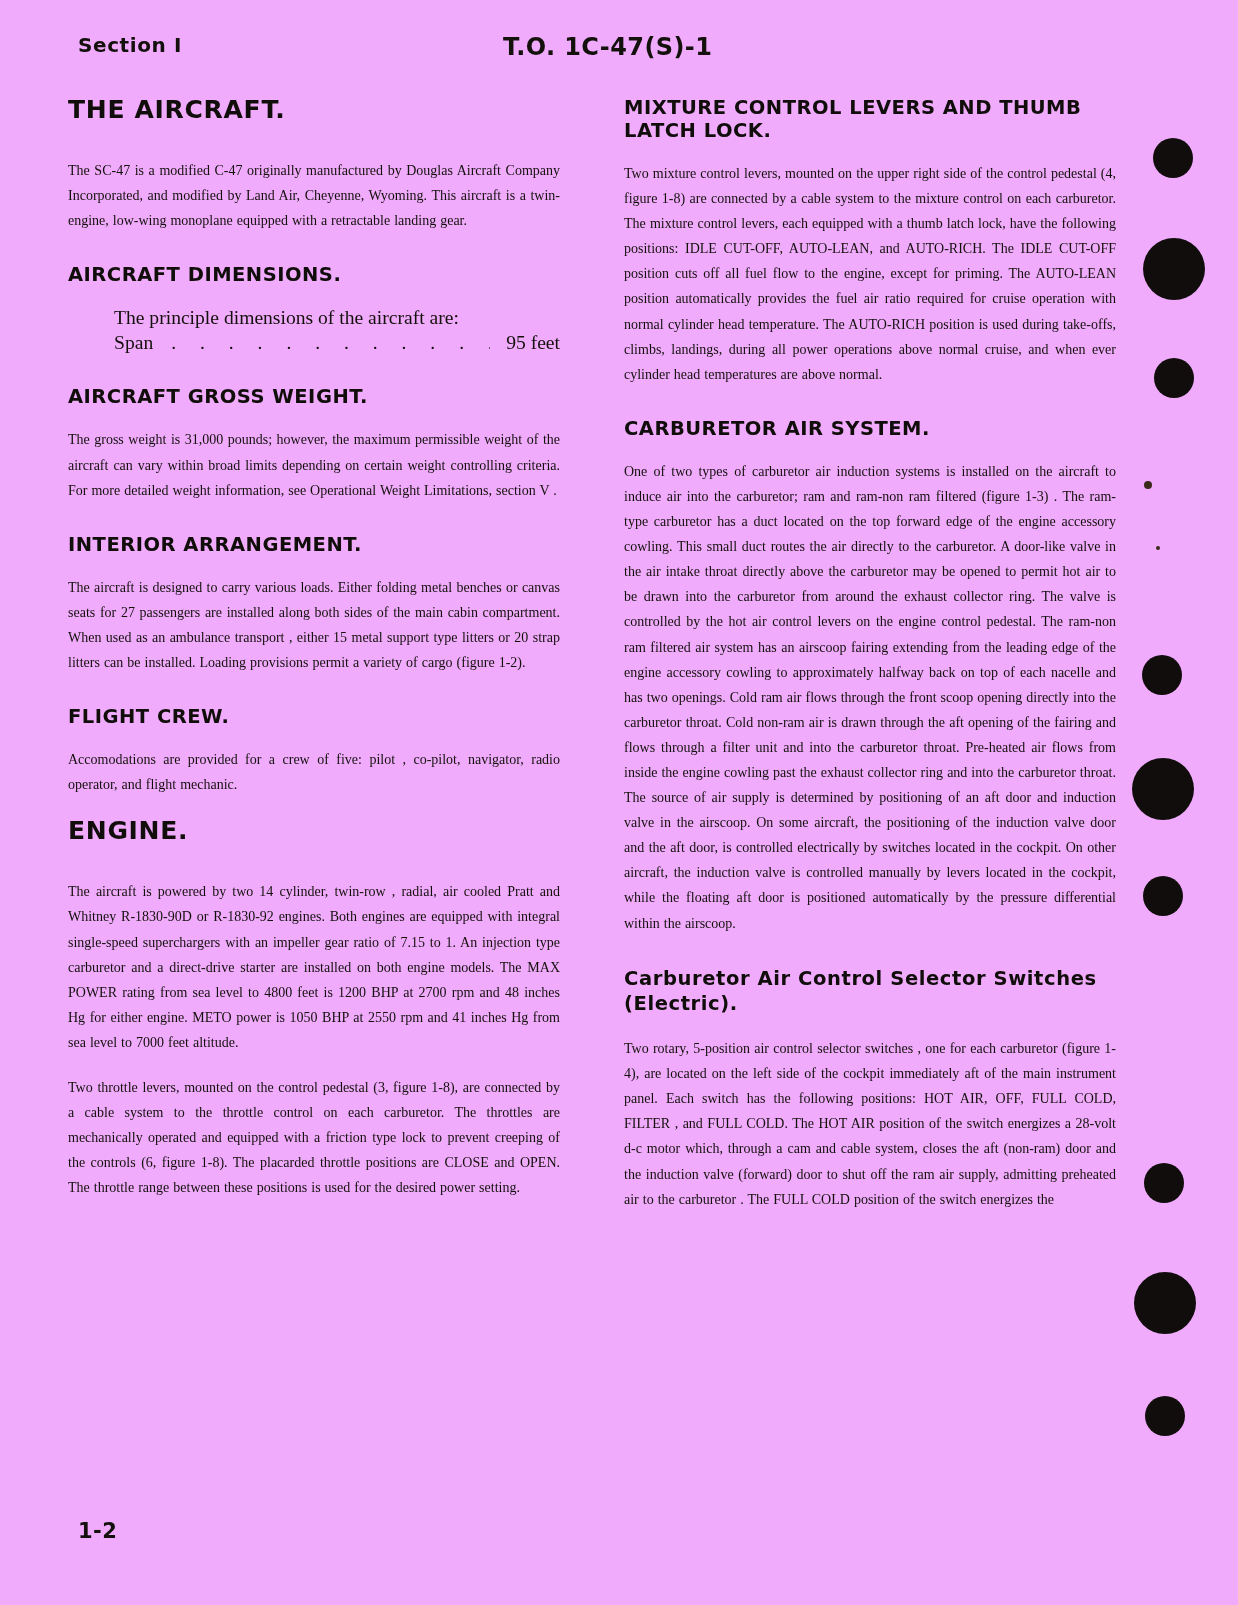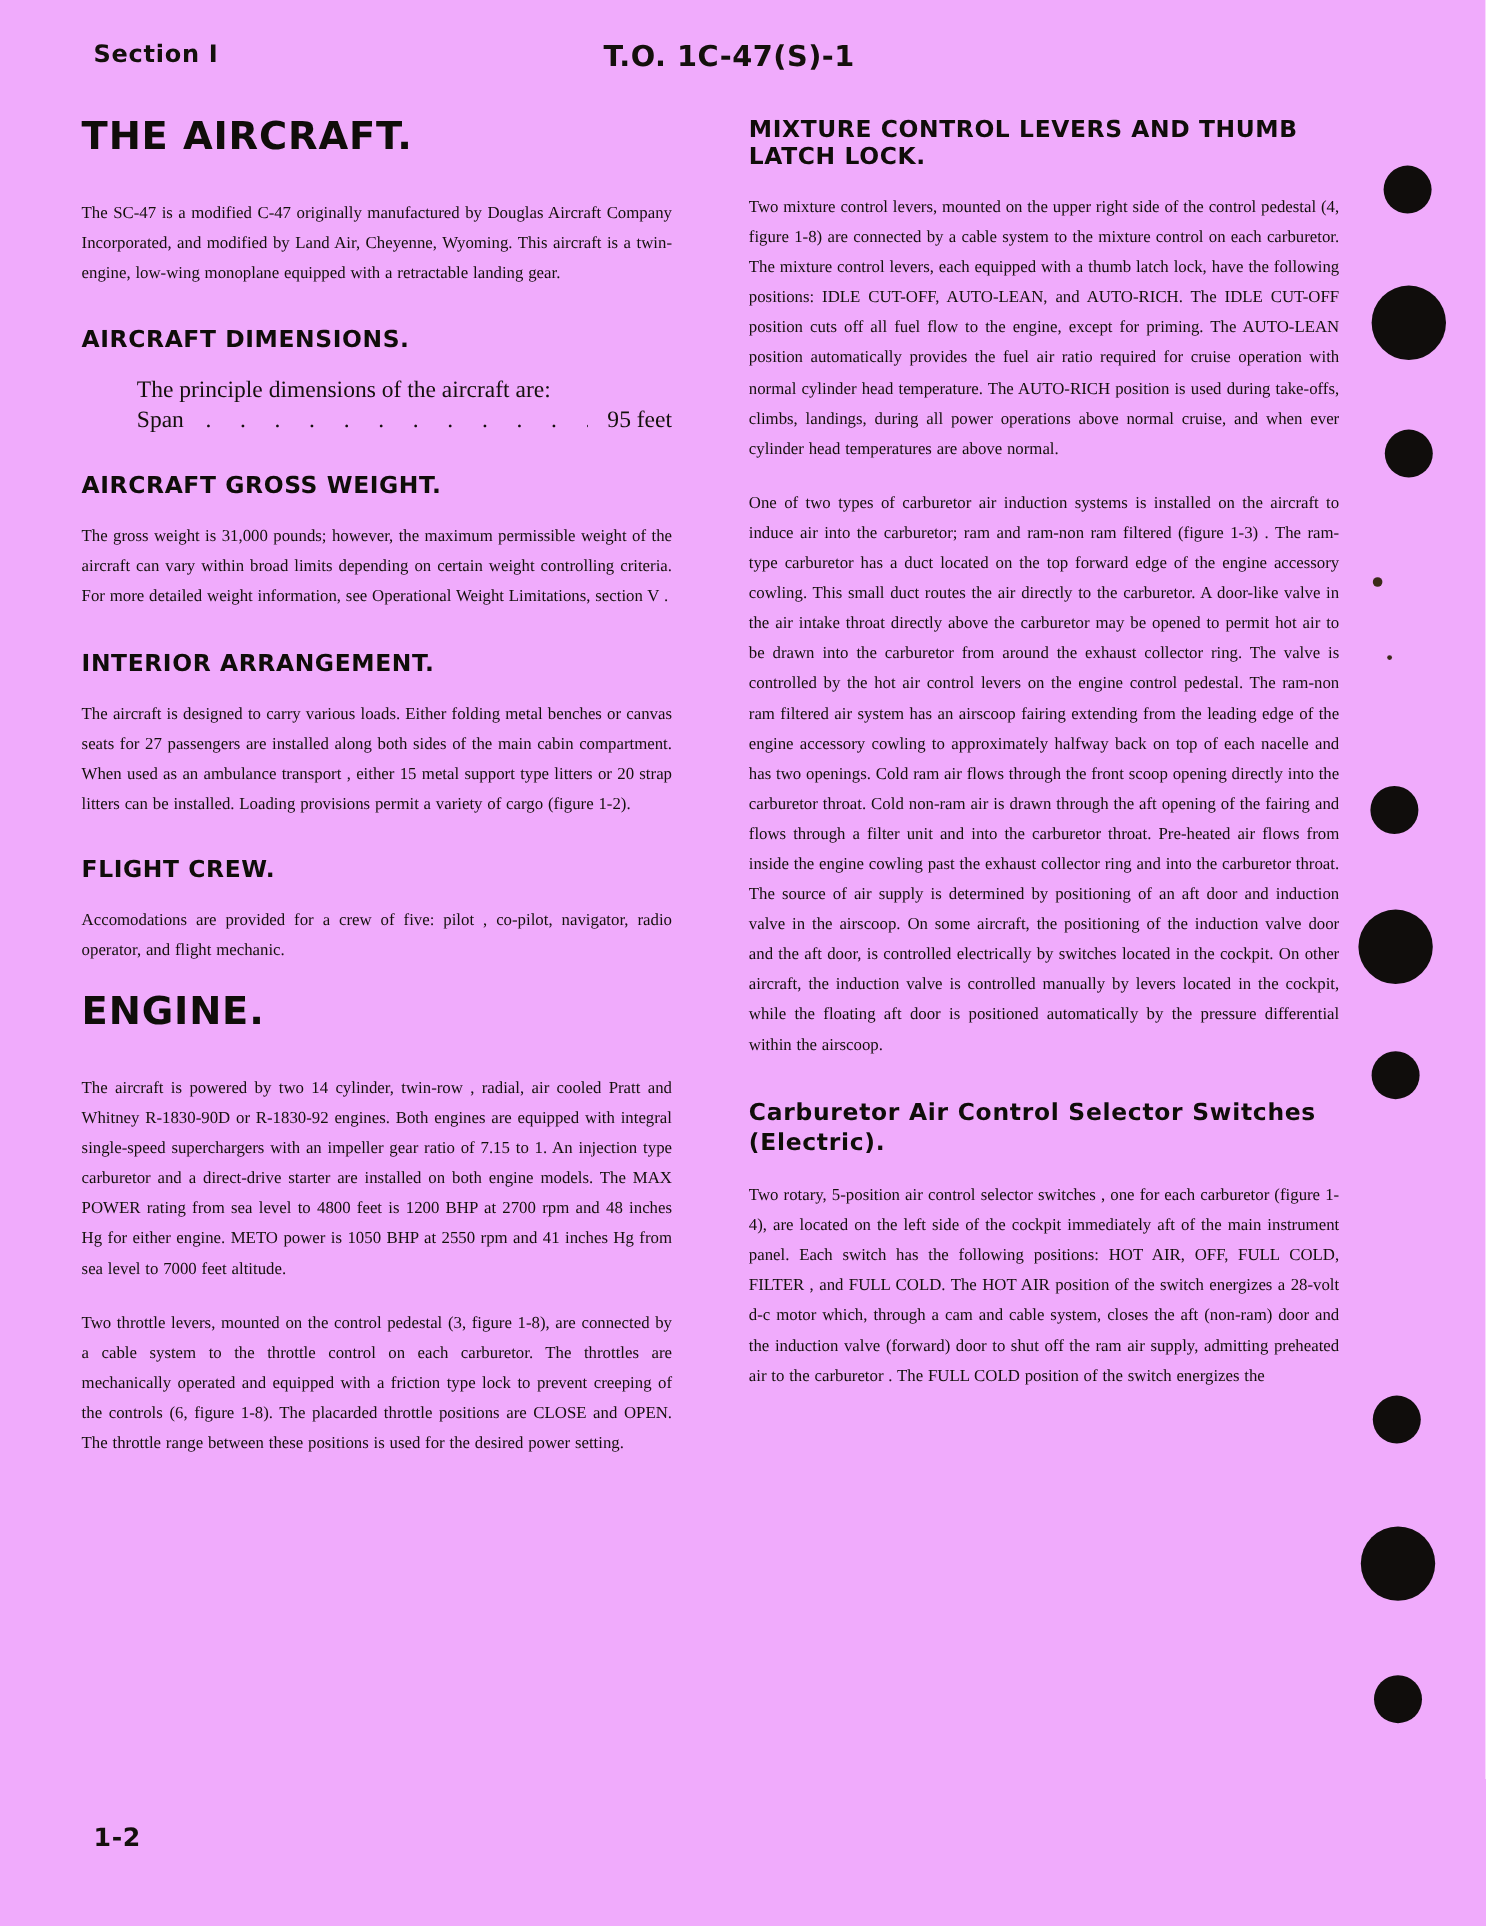--- a/index.html
+++ b/index.html
@@ -57,21 +57,21 @@
   .col {
     width: 492px;
     float: left;
   }
   .col-right { margin-left: 64px; }
 
   
   h1.major {
     font-family: "DejaVu Sans", "Liberation Sans", sans-serif;
     font-weight: bold;
-    font-size: 32px;
+    font-size: 25px;
     letter-spacing: 0.7px;
     margin: 0 0 34px 0;
     line-height: 1.12;
     color: #100d0a;
   }
   h2.minor {
     font-family: "DejaVu Sans", "Liberation Sans", sans-serif;
     font-weight: bold;
     font-size: 19.5px;
     letter-spacing: 0.5px;
@@ -213,20 +213,21 @@
 
       <p class="body tight">Two throttle levers, mounted on the control pedestal (3, figure 1-8), are connected by a cable system to the throttle control on each carburetor. The throttles are mechanically operated and equipped with a friction type lock to prevent creeping of the controls (6, figure 1-8). The placarded throttle positions are CLOSE and OPEN. The throttle range between these positions is used for the desired power setting.</p>
     </div>
 
     <div class="col col-right">
 
       <h2 class="minor">MIXTURE CONTROL LEVERS AND THUMB LATCH LOCK.</h2>
 
       <p class="body">Two mixture control levers, mounted on the upper right side of the control pedestal (4, figure 1-8) are connected by a cable system to the mixture control on each carburetor. The mixture control levers, each equipped with a thumb latch lock, have the following positions: IDLE CUT-OFF, AUTO-LEAN, and AUTO-RICH. The IDLE CUT-OFF position cuts off all fuel flow to the engine, except for priming. The AUTO-LEAN position automatically provides the fuel air ratio required for cruise operation with normal cylinder head temperature. The AUTO-RICH position is used during take-offs, climbs, landings, during all power operations above normal cruise, and when ever cylinder head temperatures are above normal.</p>
 
+      <h2 class="minor">CARBURETOR AIR SYSTEM.</h2>
 
       <p class="body">One of two types of carburetor air induction systems is installed on the aircraft to induce air into the carburetor; ram and ram-non ram filtered (figure 1-3) . The ram-type carburetor has a duct located on the top forward edge of the engine accessory cowling. This small duct routes the air directly to the carburetor. A door-like valve in the air intake throat directly above the carburetor may be opened to permit hot air to be drawn into the carburetor from around the exhaust collector ring. The valve is controlled by the hot air control levers on the engine control pedestal. The ram-non ram filtered air system has an airscoop fairing extending from the leading edge of the engine accessory cowling to approximately halfway back on top of each nacelle and has two openings. Cold ram air flows through the front scoop opening directly into the carburetor throat. Cold non-ram air is drawn through the aft opening of the fairing and flows through a filter unit and into the carburetor throat. Pre-heated air flows from inside the engine cowling past the exhaust collector ring and into the carburetor throat. The source of air supply is determined by positioning of an aft door and induction valve in the airscoop. On some aircraft, the positioning of the induction valve door and the aft door, is controlled electrically by switches located in the cockpit. On other aircraft, the induction valve is controlled manually by levers located in the cockpit, while the floating aft door is positioned automatically by the pressure differential within the airscoop.</p>
 
       <h3 class="sub">Carburetor Air Control Selector Switches (Electric).</h3>
 
       <p class="body tight">Two rotary, 5-position air control selector switches , one for each carburetor (figure 1-4), are located on the left side of the cockpit immediately aft of the main instrument panel. Each switch has the following positions: HOT AIR, OFF, FULL COLD, FILTER , and FULL COLD. The HOT AIR position of the switch energizes a 28-volt d-c motor which, through a cam and cable system, closes the aft (non-ram) door and the induction valve (forward) door to shut off the ram air supply, admitting preheated air to the carburetor . The FULL COLD position of the switch energizes the</p>
     </div>
 
     <div style="clear:both"></div>
   </div>

